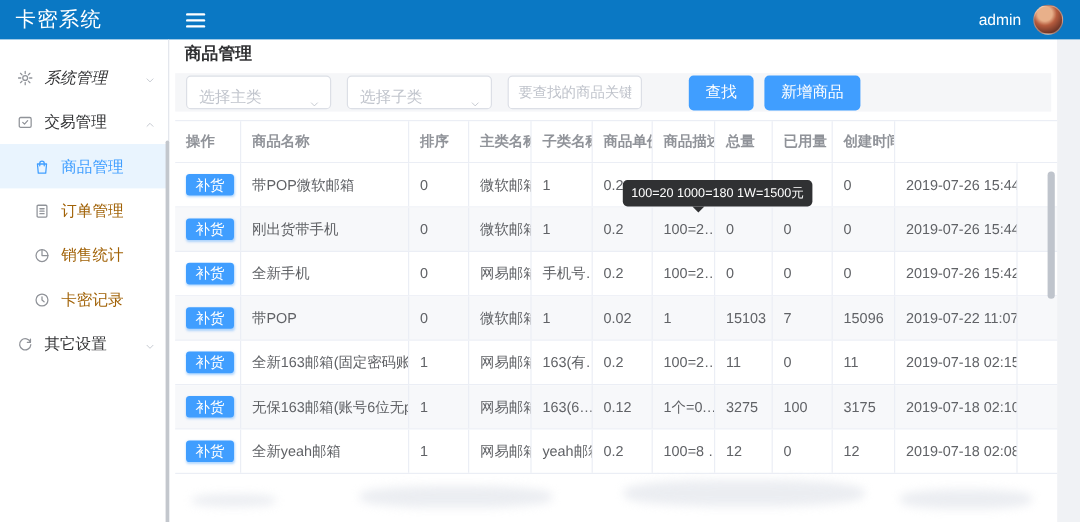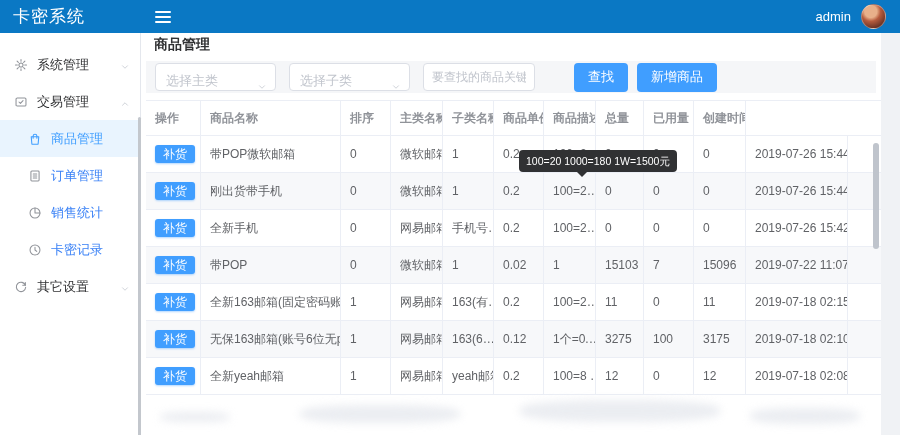--- a/index.html
+++ b/index.html
@@ -20,21 +20,21 @@
     background:radial-gradient(circle at 38% 28%, #e8b08a 0 28%, #b65c3e 45%, #6e3527 75%, #4a2018 100%);
     border:1px solid rgba(255,255,255,.35); }
   
   .main { display:flex; height:402px; }
   .sidebar { width:141px; background:#fff; position:relative; flex:none; border-right:1px solid #e4e7ed; }
   .sb-thumb { position:absolute; right:-1px; top:84px; width:3px; height:330px; background:#c3c7cd; border-radius:2px; }
   .menu-item { display:flex; align-items:center; height:37px; padding-left:14px; color:#303133;
     cursor:pointer; font-size:13px; }
   .menu-item .mi-icon { width:14px; height:14px; margin-right:9px; color:#909399; flex:none; }
   .menu-item .chev { margin-left:auto; margin-right:10px; color:#c0c4cc; width:10px; height:10px; }
-  .submenu .menu-item { padding-left:28px; color:#3b82f6; }
+  .submenu .menu-item { padding-left:28px; color:#a16207; }
   .menu-item.active { background:#e9f4fe; color:#409eff; }
   .menu-item.active .mi-icon { color:#409eff; }
   svg.icon { width:100%; height:100%; fill:none; stroke:currentColor; stroke-width:1.8;
     stroke-linecap:round; stroke-linejoin:round; }
   
   .content { flex:1; display:flex; }
   .card { width:740px; background:#fff; display:flex; flex-direction:column; }
   .gray-gutter { flex:1; background:#f0f2f5; }
   .content-header { height:29px; display:flex; align-items:center; justify-content:space-between;
     padding:0 12px 0 13px; }
@@ -98,21 +98,21 @@
       <span></span>
   </div>
   <div class="topbar-spacer"></div>
   <div class="admin-name">admin</div>
   <div class="avatar"></div>
 </div>
 
 <div class="main">
 
   <div class="sidebar">
-    <div class="menu-item" style="margin-top:13px;">
+    <div class="menu-item" style="margin-top:13px;font-style:italic;">
       <span class="mi-icon">
         <svg class="icon" viewBox="0 0 24 24">
             <circle cx="12" cy="12" r="3.5"></circle>
             <path d="M12 2.5v3.2M12 18.3v3.2M2.5 12h3.2M18.3 12h3.2M5.3 5.3l2.2 2.2M16.5 16.5l2.2 2.2M18.7 5.3l-2.2 2.2M7.5 16.5l-2.2 2.2"></path>
           </svg>
       </span>
       <span>系统管理</span>
       <span class="chev">
         <svg class="icon" viewBox="0 0 24 24">
             <polyline points="6 9 12 15 18 9"></polyline>

